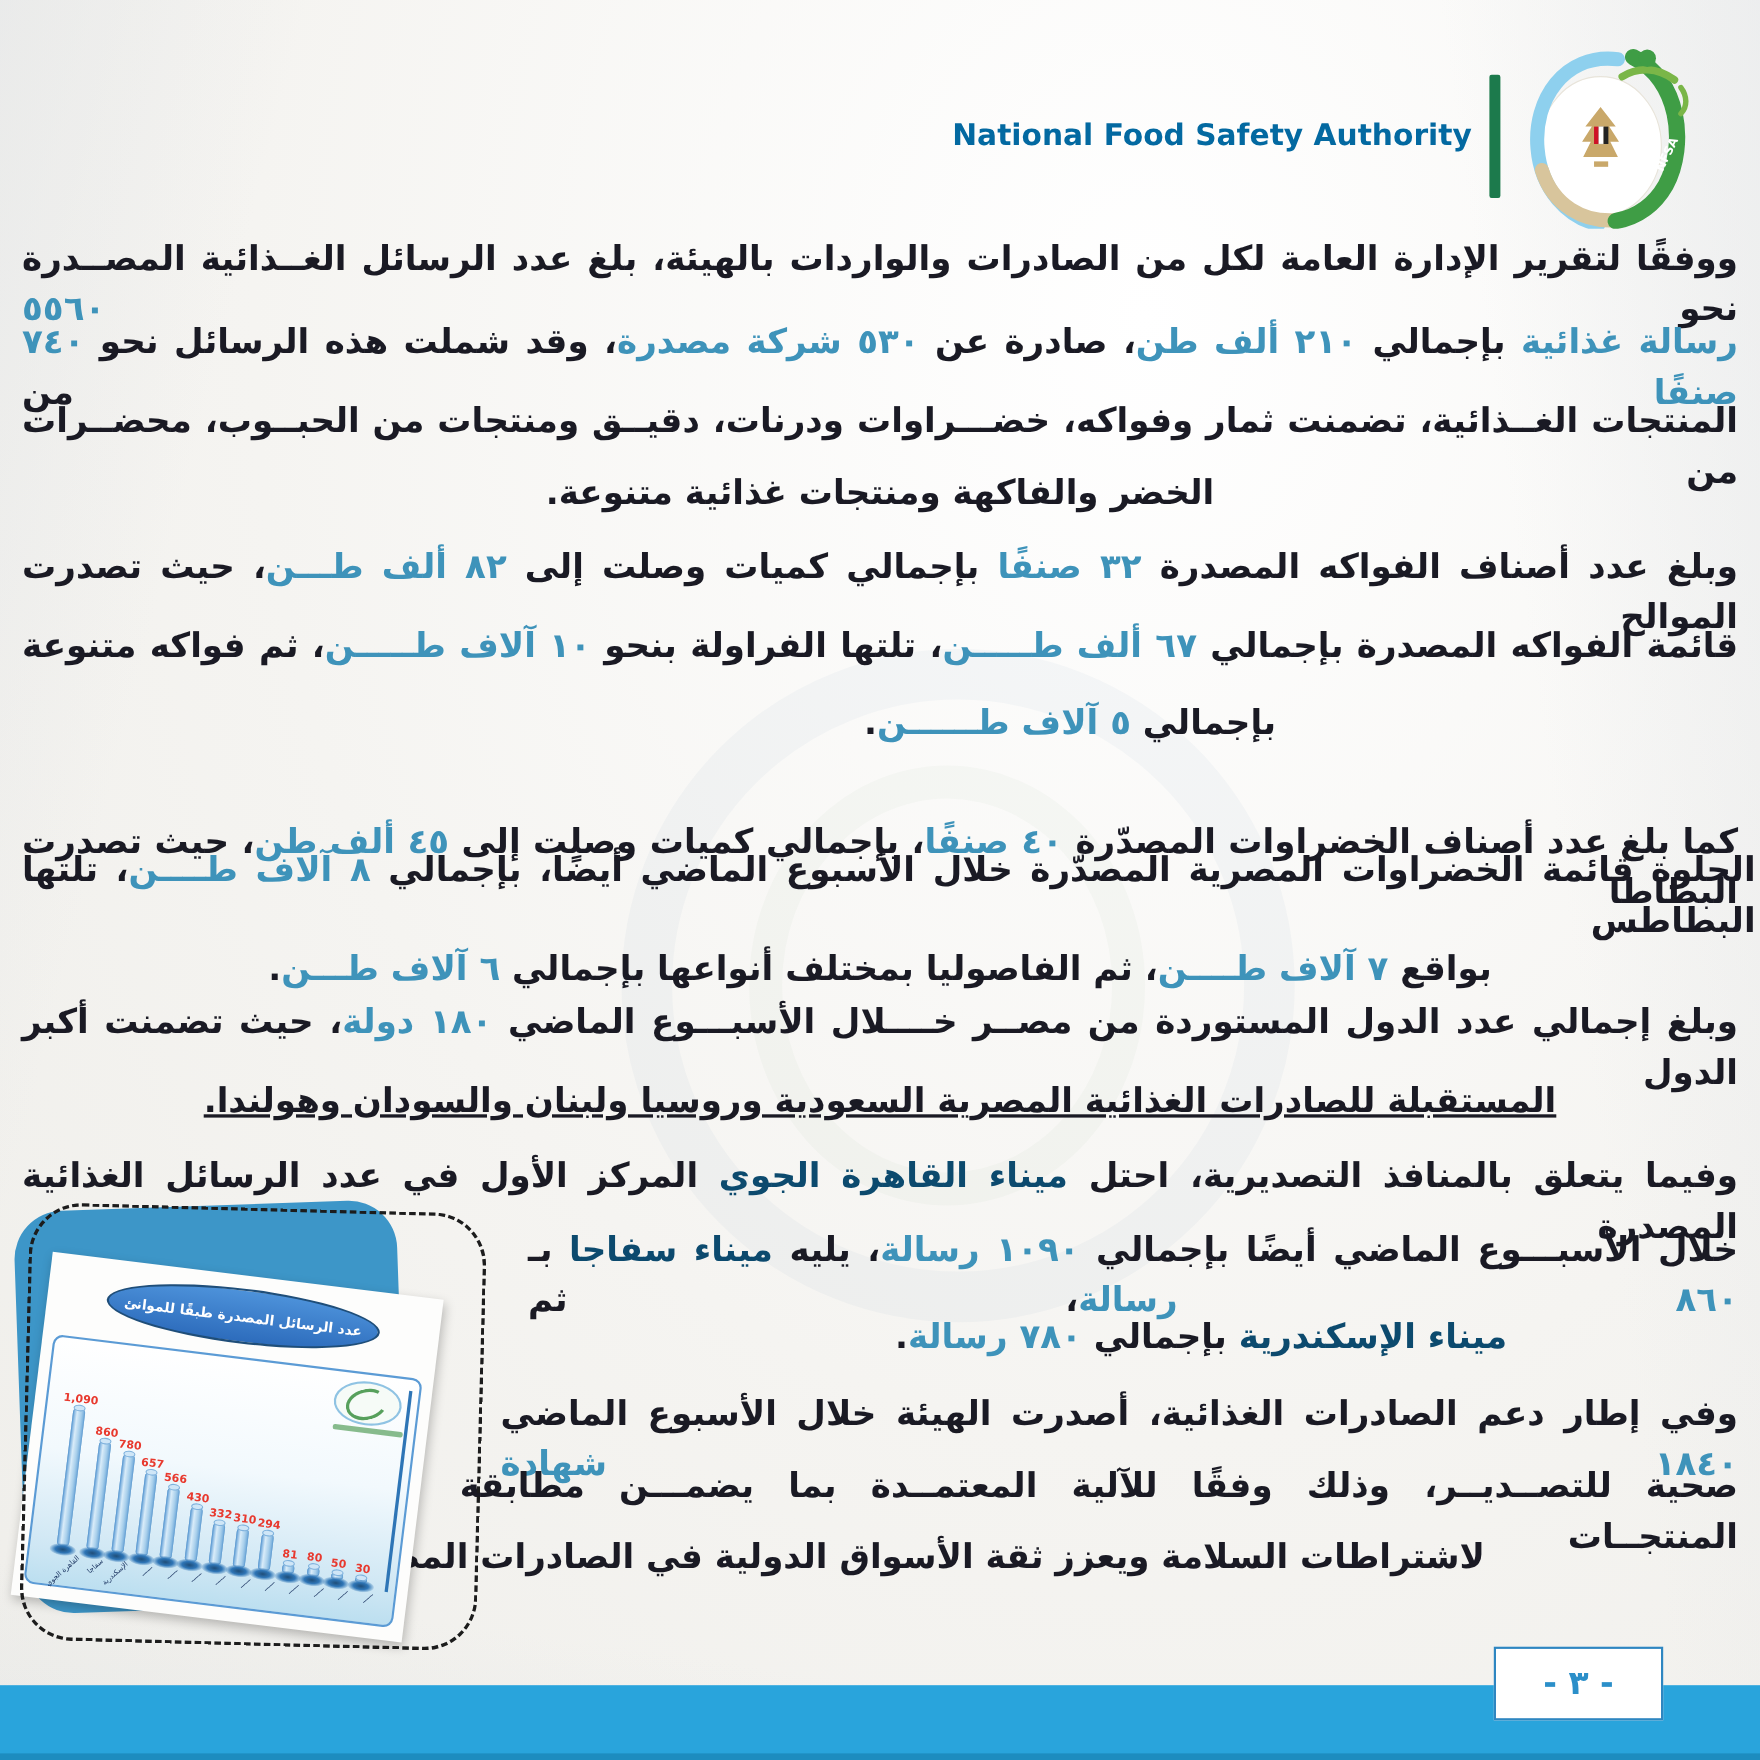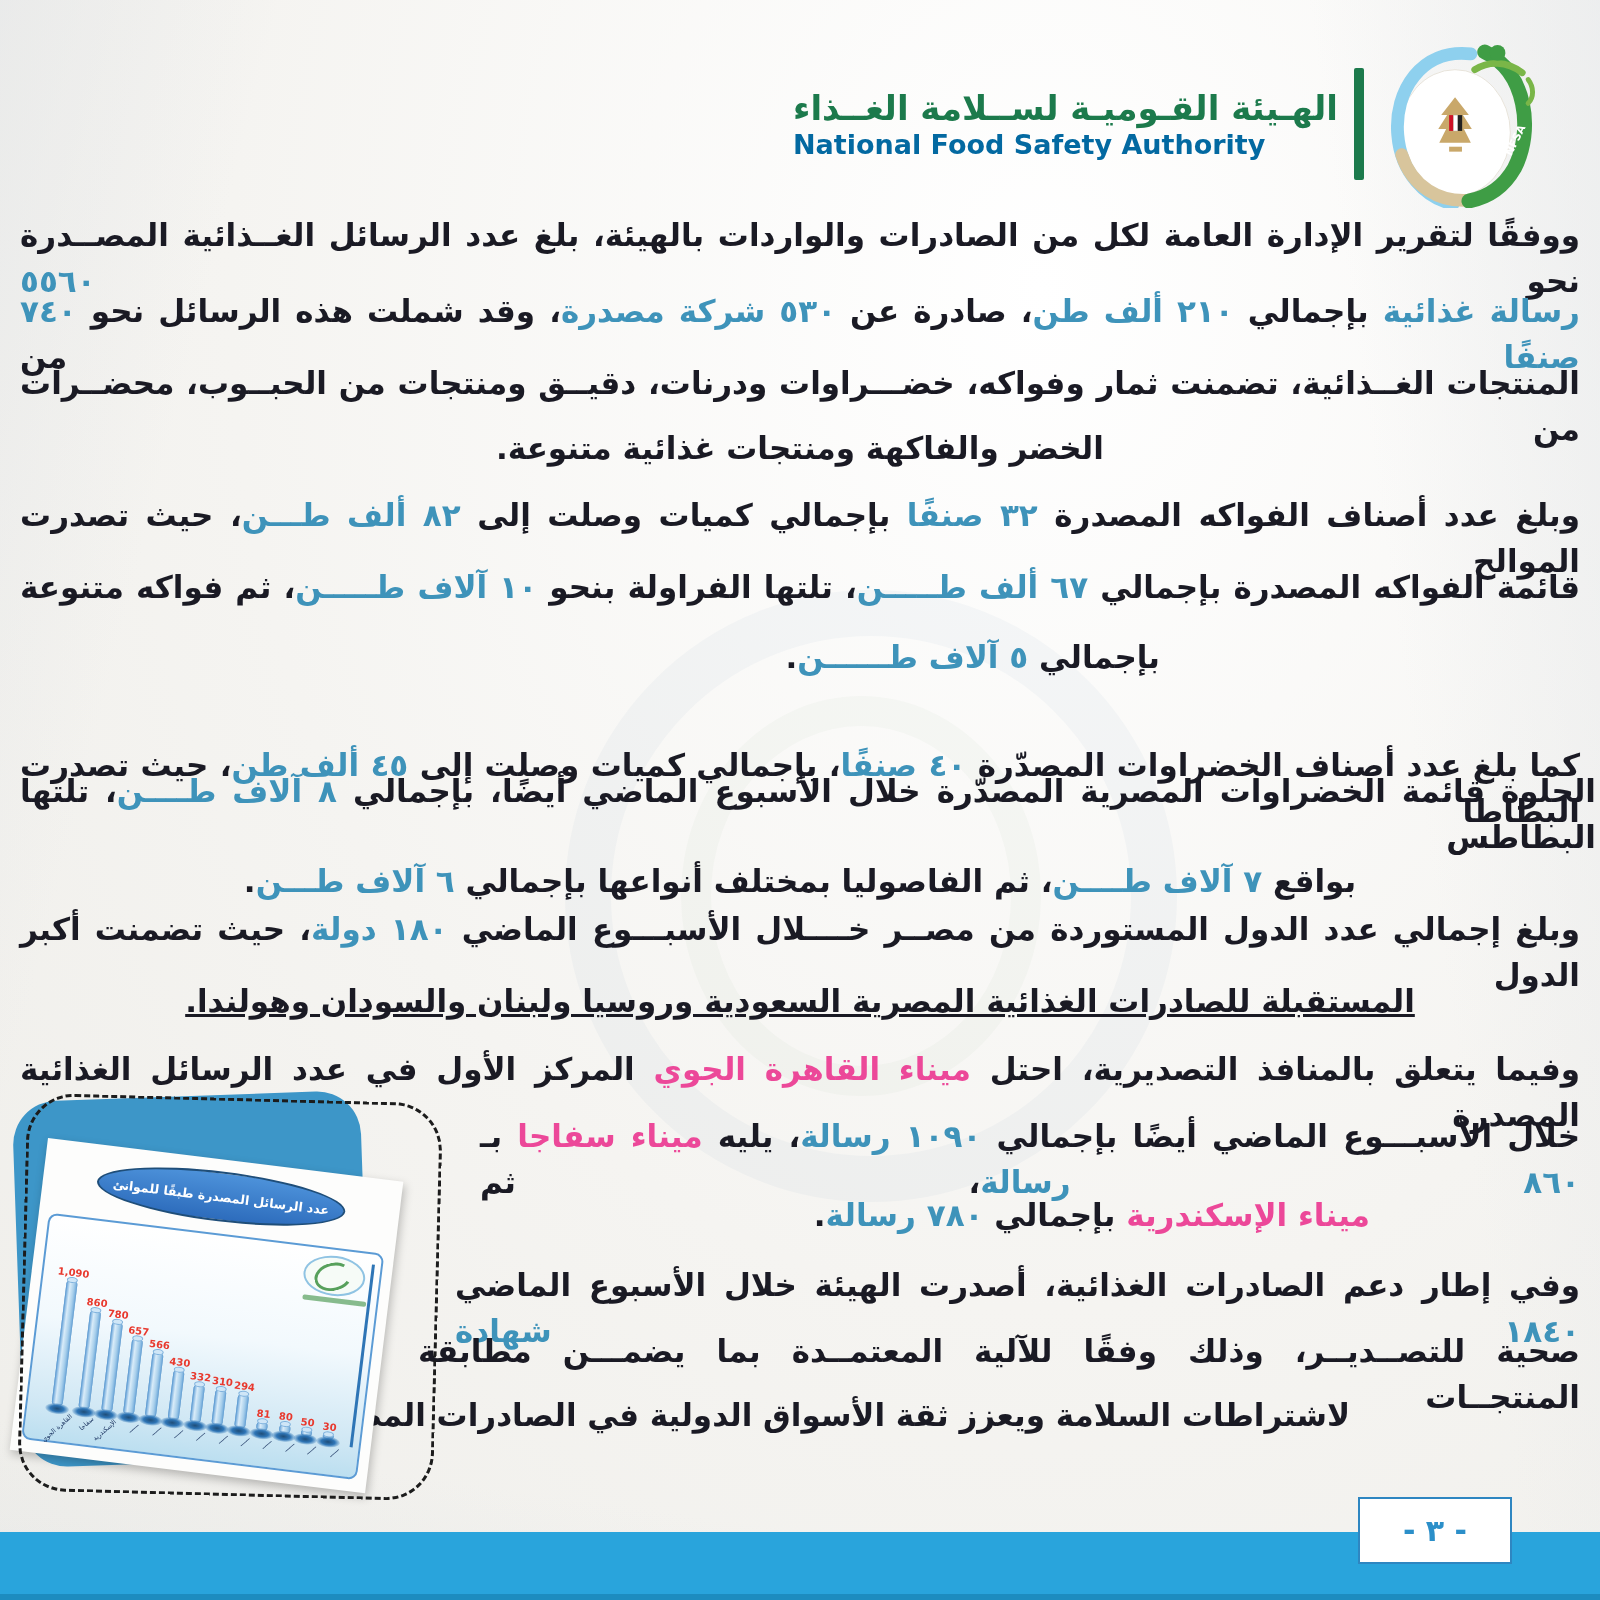--- a/index.html
+++ b/index.html
@@ -26,21 +26,21 @@
   .hdr-bar{width:10px;height:112px;background:#1c7a4c;border-radius:2px;}
   .hdr-logo{width:158px;height:168px;}
 
   
   .line{position:absolute;direction:rtl;font-weight:bold;font-size:31px;line-height:46px;color:#1a1a24;}
   .line.justify{text-align:justify;text-align-last:justify;}
   .line.center{left:20px;right:20px;text-align:center;white-space:nowrap;}
   .line.right{text-align:right;white-space:nowrap;}
   .c-body{color:#1a1a24;}
   .c-teal{color:#3e93ba;}
-  .c-red{color:#ec4899;}
+  .c-red{color:#0c4a6e;}
 
   
   .figure{position:absolute;left:16px;top:1088px;width:430px;height:424px;}
   .fig-blue{position:absolute;left:2px;top:8px;width:348px;height:366px;background:#3d96c8;border-radius:44px;transform:rotate(-2deg);}
   .fig-card{position:absolute;left:32px;top:50px;width:358px;height:314px;background:#fdfdfc;
     box-shadow:2px 4px 10px rgba(0,0,0,.25);transform:rotate(7deg);transform-origin:top left;}
   .fig-dash{position:absolute;left:6px;top:10px;width:410px;height:392px;border:3px dashed #1c1c1c;border-radius:48px;transform:rotate(1.5deg);}
   .chart-title{position:absolute;left:50%;top:12px;transform:translateX(-50%);width:246px;height:46px;
     background:linear-gradient(180deg,#4d92da 0%,#2d6cbc 100%);border:2px solid #1f4e79;border-radius:50%;
     display:flex;align-items:center;justify-content:center;color:#fff;font-size:12.5px;font-weight:bold;direction:rtl;text-align:center;}
@@ -72,21 +72,20 @@
     border:2px solid #2e86c1;display:flex;align-items:center;justify-content:center;}
   .page-num{color:#2b8fc9;font-size:30px;font-weight:bold;letter-spacing:4px;direction:rtl;}
 </style>
 </head>
 <body>
 
 <div class="watermark"></div>
 
 <div class="header">
   <div class="org-names">
-    <div class="org-ar">الهـيئة القـوميـة لســلامة الغــذاء</div>
     <div class="org-en">National Food Safety Authority</div>
   </div>
   <div class="hdr-bar"></div>
   <svg class="hdr-logo" viewBox="0 0 160 170">
     <ellipse cx="76" cy="94" rx="56" ry="64" fill="#ffffff" stroke="#e8e4da" stroke-width="1"></ellipse>
     <path d="M92 14 C42 8 14 52 18 96 C21 134 46 160 74 166" stroke="#8ed0ee" stroke-width="13" fill="none" stroke-linecap="round"></path>
     <path d="M22 116 C32 148 60 165 92 162" stroke="#d8c59c" stroke-width="13" fill="none" stroke-linecap="round"></path>
     <path d="M106 12 C148 32 156 92 136 130 C124 151 106 160 90 163" stroke="#3f9d45" stroke-width="15" fill="none" stroke-linecap="round"></path>
     <path d="M96 30 C110 21 128 21 144 33" stroke="#7ab648" stroke-width="7" fill="none" stroke-linecap="round"></path>
     <circle cx="119" cy="13" r="8" fill="#3f9d45"></circle>

